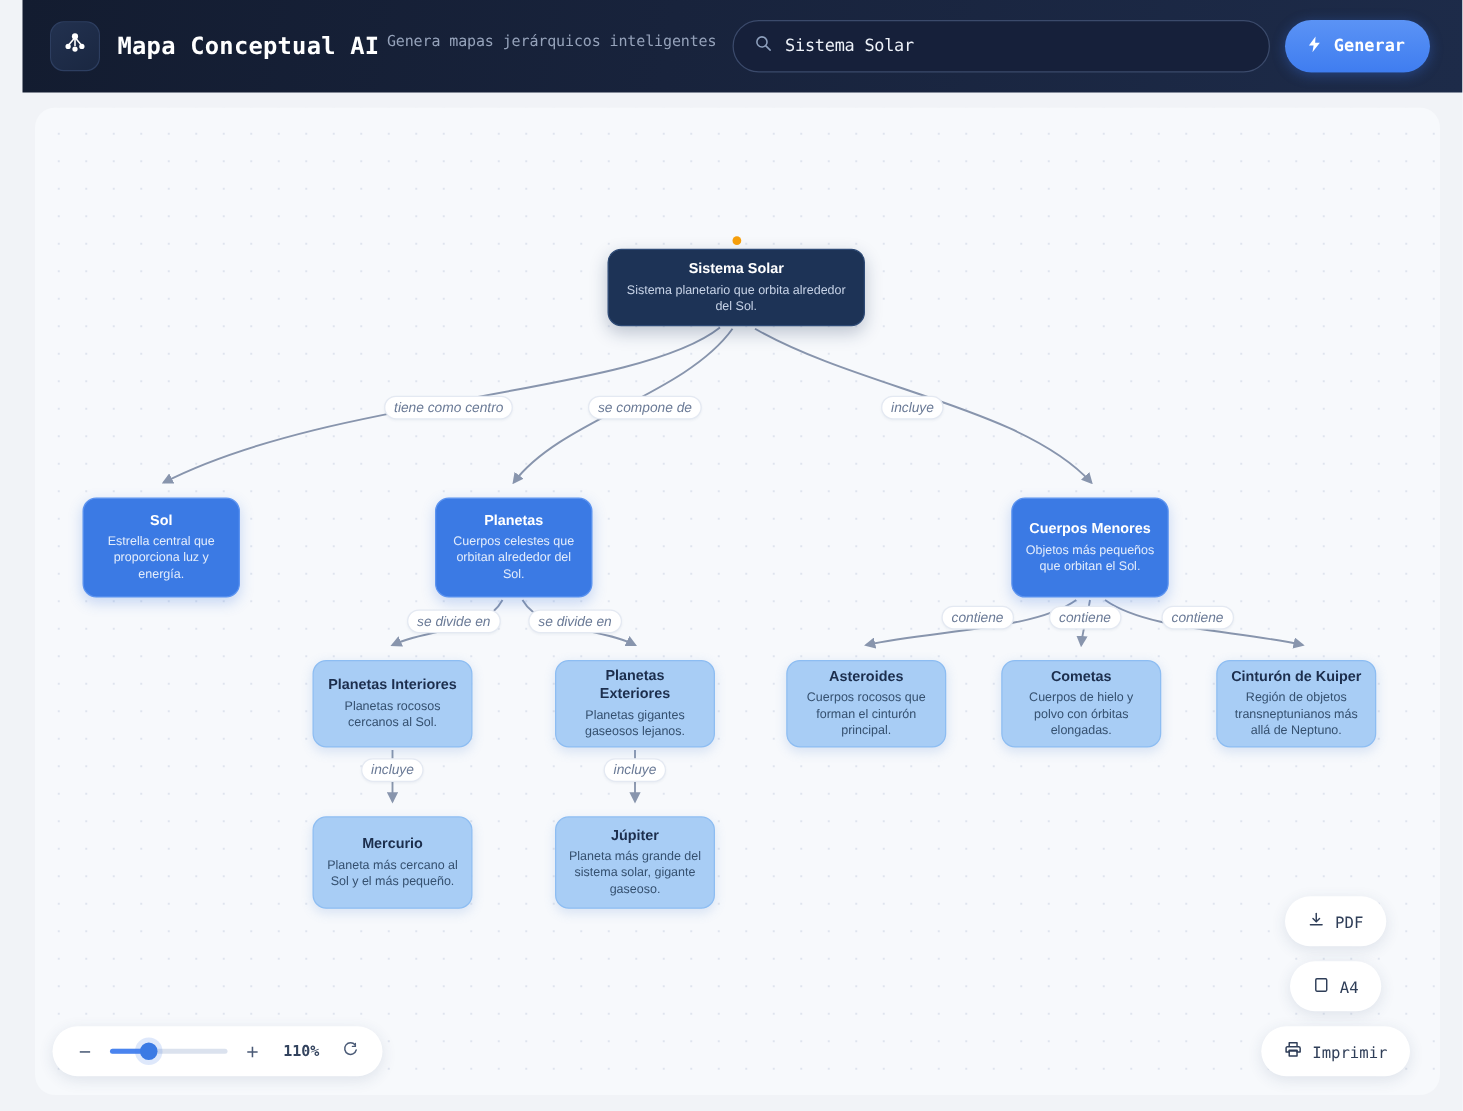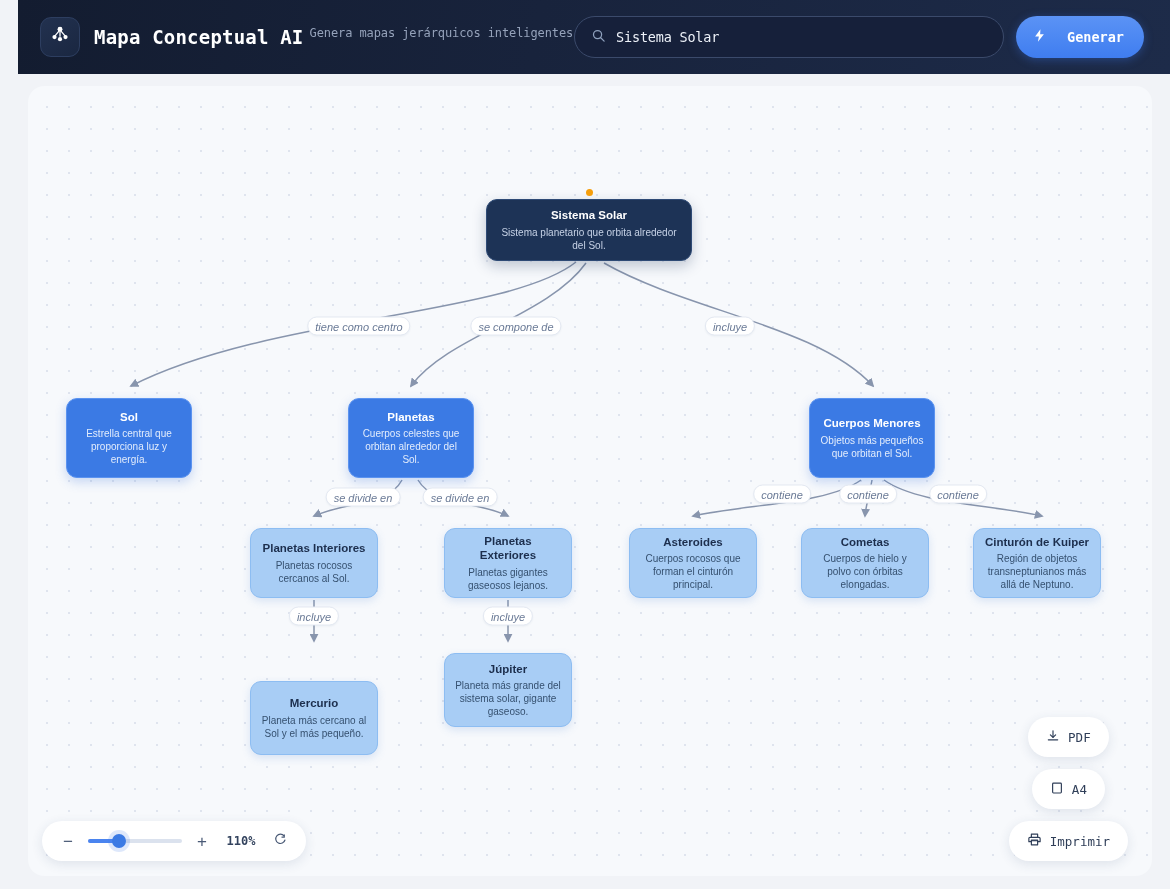--- a/index.html
+++ b/index.html
@@ -107,21 +107,20 @@
     gap: 8px;
     cursor: pointer;
     box-shadow: 0 2px 10px rgba(60,120,240,0.35);
   }
 
   .gen-label {
     font-family: "DejaVu Sans Mono", monospace;
     font-size: 13.5px;
     font-weight: bold;
     color: #ffffff;
-    margin-left: 12px;
   }
 
   
   .canvas {
     position: absolute;
     left: 28px;
     top: 86px;
     width: 1124px;
     height: 790px;
     background-color: #f7f9fc;
@@ -383,21 +382,21 @@
   <div class="node lvl2" style="left:773px; top:442px; width:128px; height:70px;">
     <div class="node-title">Cometas</div>
     <div class="node-desc">Cuerpos de hielo y polvo con órbitas elongadas.</div>
   </div>
 
   <div class="node lvl2" style="left:945px; top:442px; width:128px; height:70px;">
     <div class="node-title">Cinturón de Kuiper</div>
     <div class="node-desc">Región de objetos transneptunianos más allá de Neptuno.</div>
   </div>
 
-  <div class="node lvl2" style="left:222px; top:567px; width:128px; height:74px;margin-top:28px;">
+  <div class="node lvl2" style="left:222px; top:567px; width:128px; height:74px;">
     <div class="node-title">Mercurio</div>
     <div class="node-desc">Planeta más cercano al Sol y el más pequeño.</div>
   </div>
 
   <div class="node lvl2" style="left:416px; top:567px; width:128px; height:74px;">
     <div class="node-title">Júpiter</div>
     <div class="node-desc">Planeta más grande del sistema solar, gigante gaseoso.</div>
   </div>
 
   <div class="edge-label" style="left:331px; top:240px;">tiene como centro</div>

